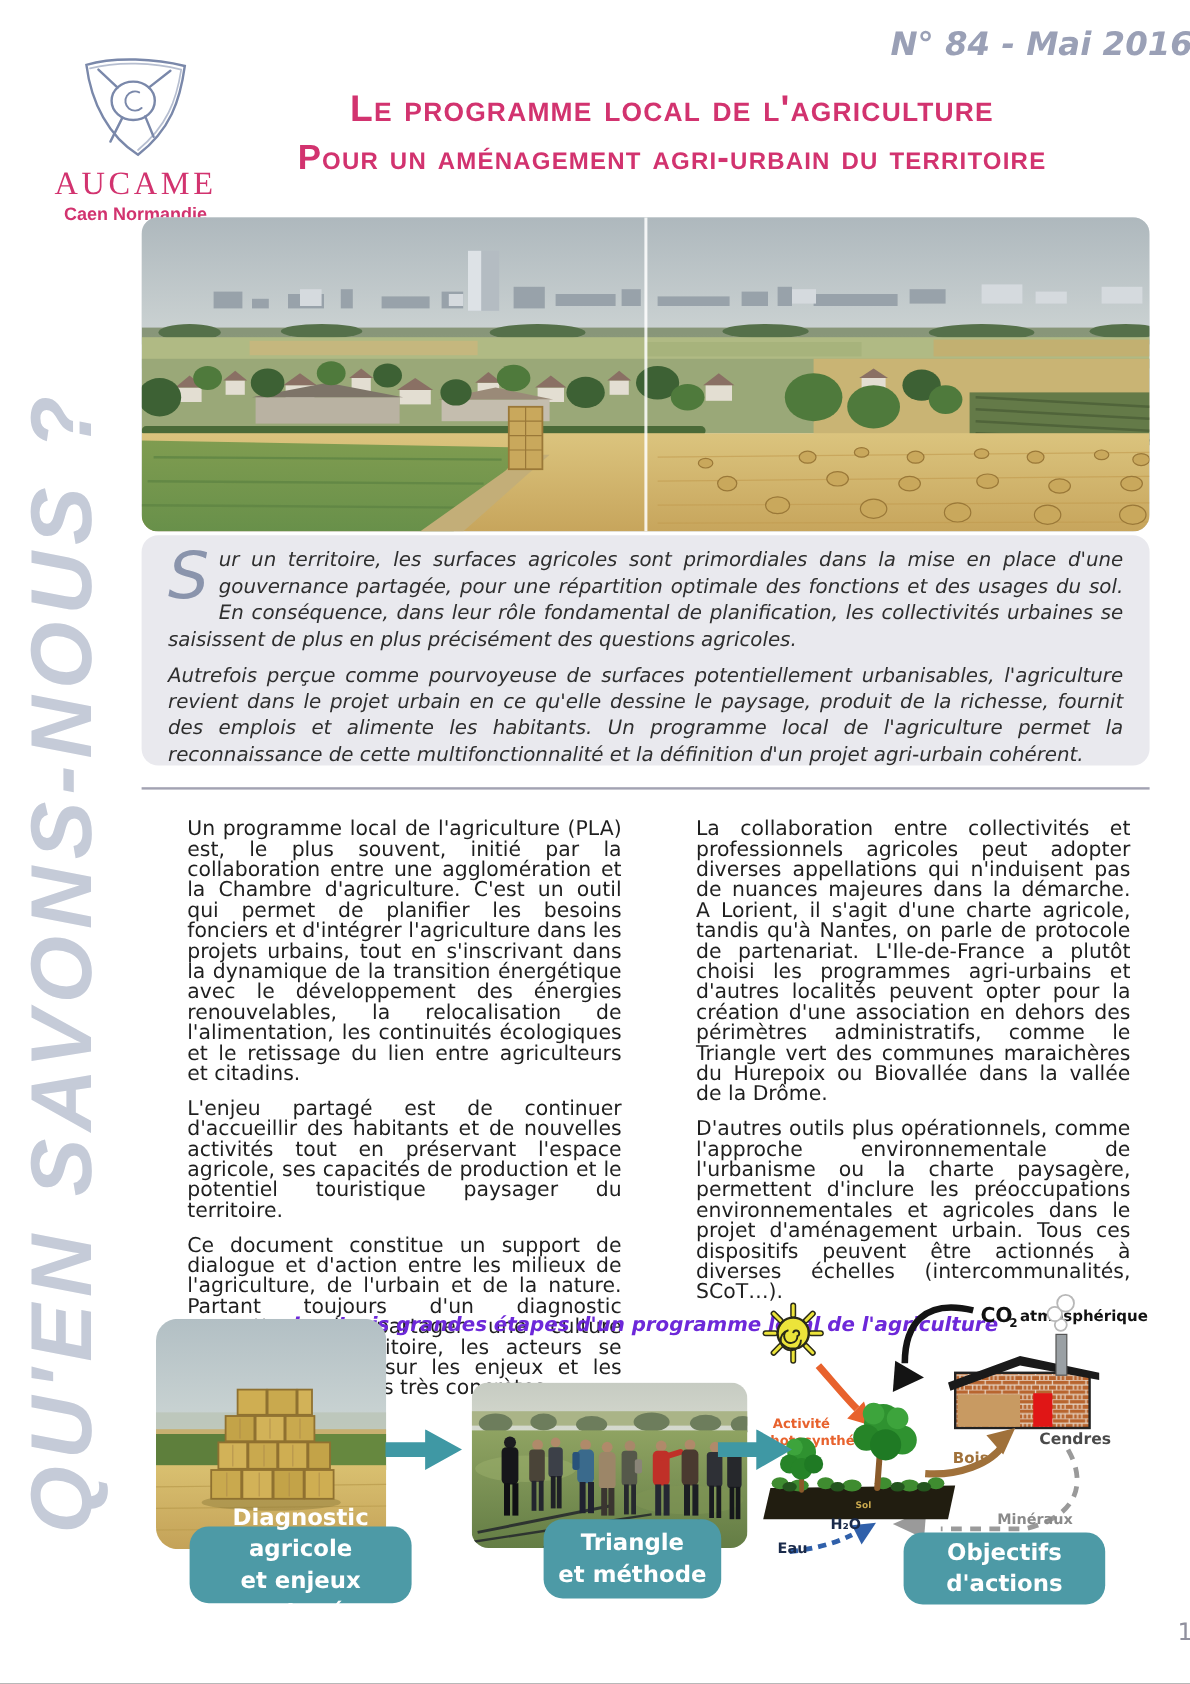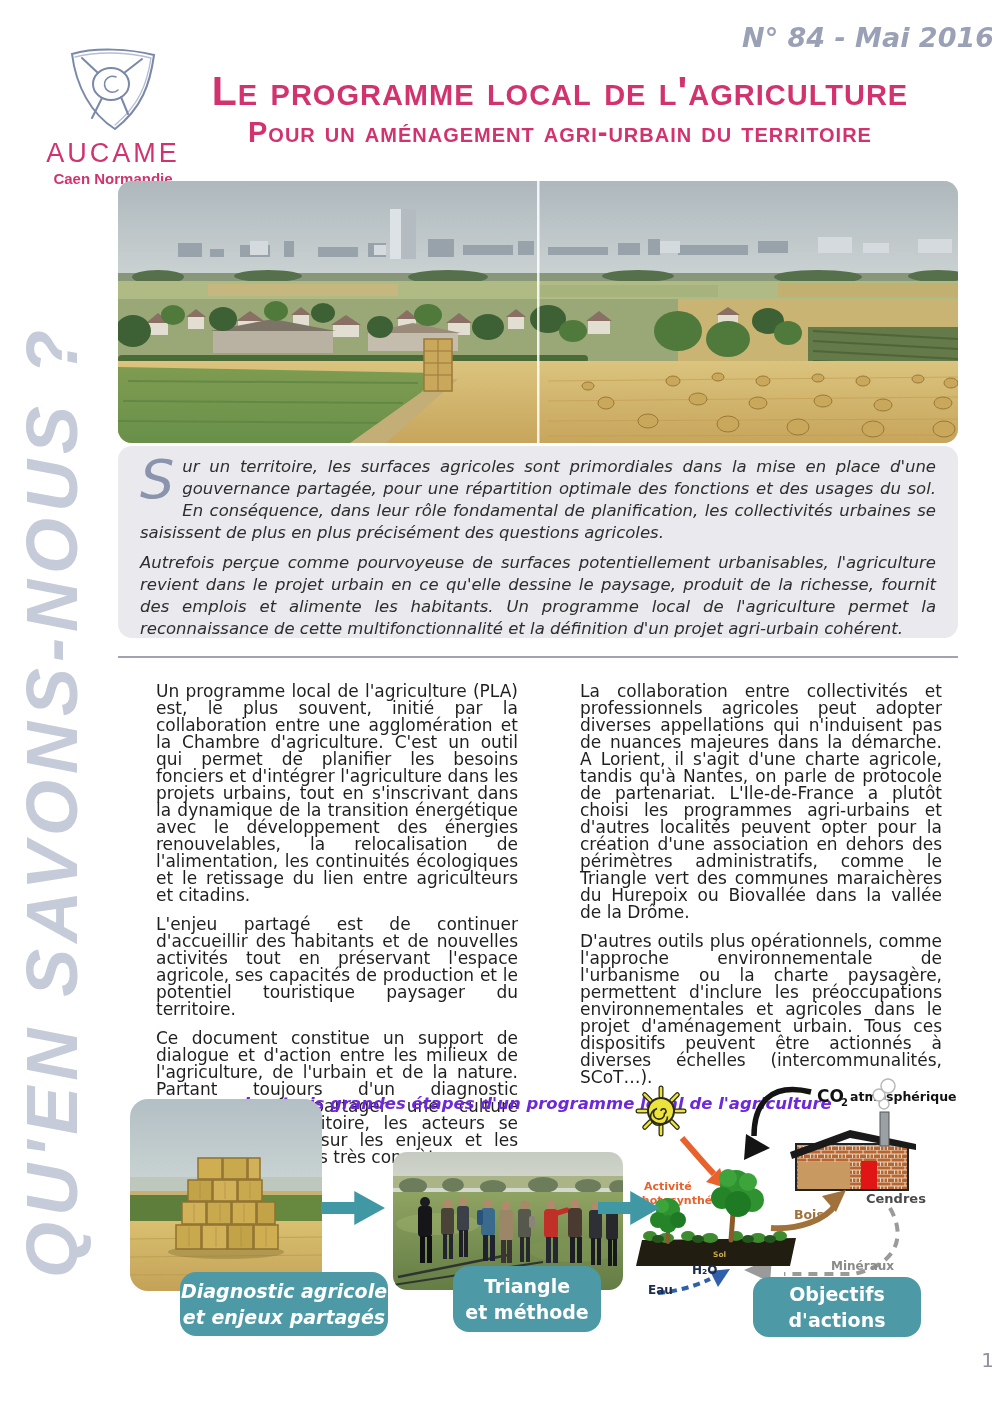--- a/index.html
+++ b/index.html
@@ -4,27 +4,27 @@
 <style>
   html,body{margin:0;padding:0;background:#888;}
   #page{position:relative;width:992px;height:1403px;background:#ffffff;overflow:hidden;
         font-family:"DejaVu Sans",sans-serif;padding-left:36px;}
   .abs{position:absolute;}
 
   
   #issue{top:22px;right:34px;font:700 italic 27px "DejaVu Sans",sans-serif;color:#9aa0b6;}
   #logo{top:44px;left:28px;width:170px;text-align:center;}
   #logo .mark{display:block;margin:0 auto;}
-  #logo .name{display:block;font-family:Liberation Sans, sans-serif;font-size:27px;
+  #logo .name{display:block;font-family:Liberation Serif, serif;font-size:27px;
               letter-spacing:3px;color:#d2336f;margin-top:2px;}
   #logo .sub{display:block;font-family:"Liberation Sans",sans-serif;font-weight:700;
              font-size:15px;color:#d2336f;margin-top:1px;}
   #title-block{top:68px;left:160px;width:800px;text-align:center;color:#d2336f;
                font-family:"Liberation Sans",sans-serif;}
-  #title-block h1{margin:0;font-size:41px;line-height:46px;font-weight:700;
+  #title-block h1{margin:0;font-size:31px;line-height:46px;font-weight:700;
                   font-variant:small-caps;letter-spacing:1px;}
   #title-block h2{margin:2px 0 0 0;font-size:29px;line-height:32px;font-weight:700;
                   font-variant:small-caps;letter-spacing:1px;}
 
   
   #vertical-text{top:755px;left:-538px;width:1190px;height:92px;text-align:center;
       transform:rotate(-90deg);transform-origin:center center;
       font-family:"Liberation Sans",sans-serif;font-style:italic;font-weight:700;
       font-size:72px;letter-spacing:6px;color:#c5cbd8;white-space:nowrap;}
 
@@ -57,21 +57,21 @@
   #img-people{top:1152px;left:393px;width:230px;height:138px;border-radius:14px;}
   .flow-arrow{background:#3f98a4;z-index:3;
       clip-path:polygon(0 32%,52% 32%,52% 0,100% 50%,52% 100%,52% 68%,0 68%);}
   #arrow-1{top:1191px;left:321px;width:64px;height:34px;}
   #arrow-2{top:1191px;left:598px;width:62px;height:34px;}
   #cycle-diagram{top:1078px;left:618px;width:340px;height:265px;z-index:2;}
 
   .step-label{background:#4d9aa6;border-radius:16px;color:#ffffff;z-index:6;
       display:flex;flex-direction:column;justify-content:center;text-align:center;
       font-family:"DejaVu Sans",sans-serif;font-weight:700;font-size:19px;line-height:26px;}
-  #label-1{top:1272px;left:180px;width:208px;height:64px;font-style:italic;}
+  #label-1{top:1272px;left:158px;width:185px;height:64px;}
   #label-2{top:1266px;left:453px;width:148px;height:66px;}
   #label-3{top:1277px;left:753px;width:168px;height:60px;}
 
   #page-number{top:1348px;right:34px;font-size:20px;color:#90909e;}
 
   svg text{font-family:"DejaVu Sans",sans-serif;}
 </style>
 </head>
 <body>
 

